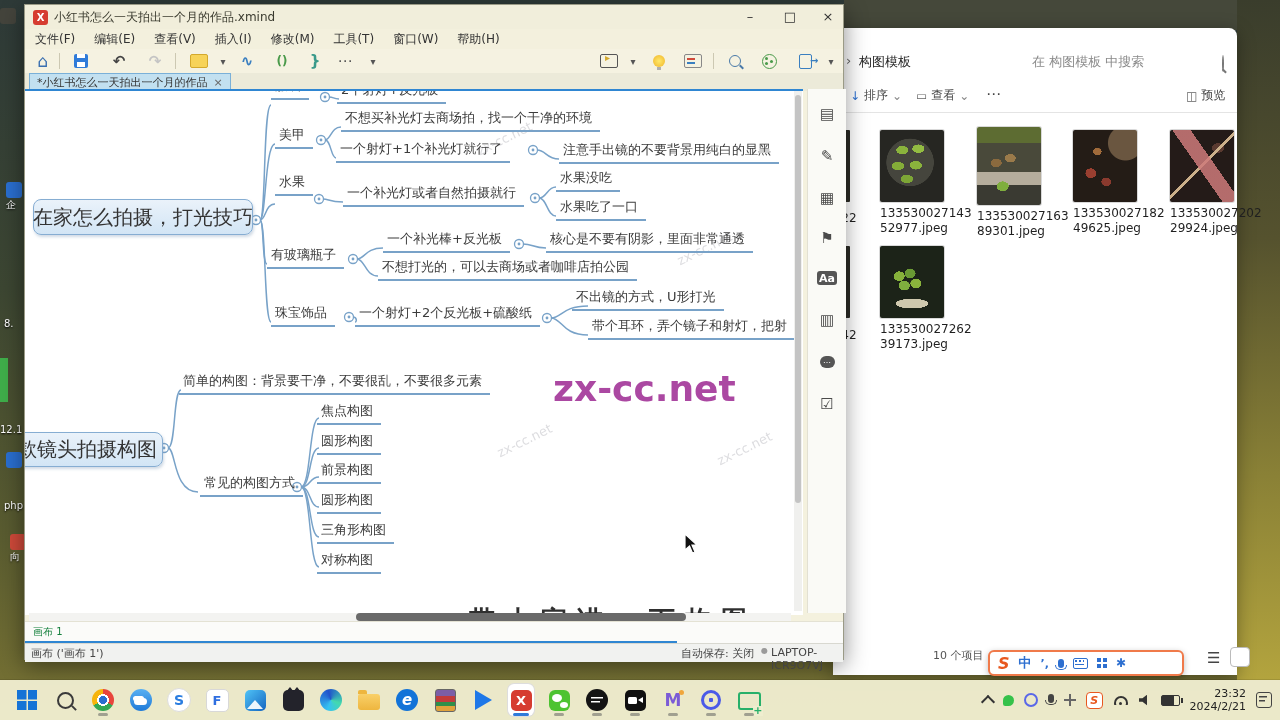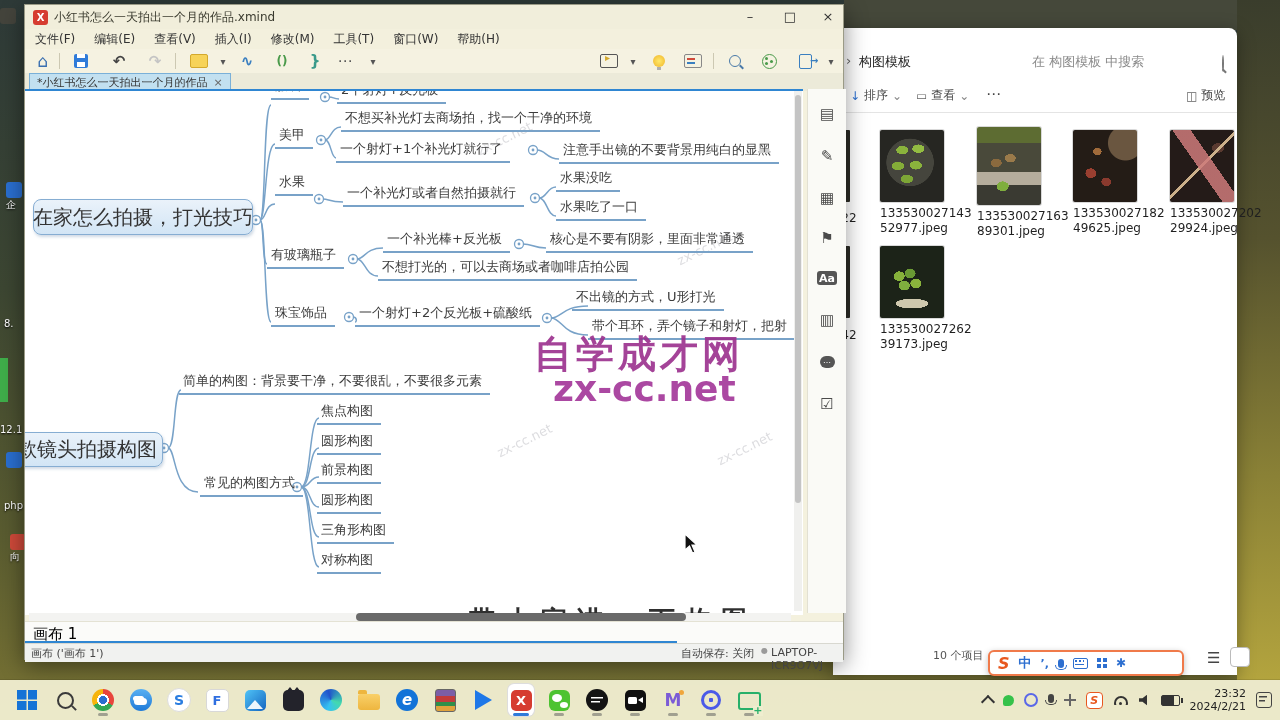--- a/index.html
+++ b/index.html
@@ -506,21 +506,20 @@
     <div class="mm" style="left:563px;top:226px">带个耳环，弄个镜子和射灯，把射</div>
     <div class="mm" style="left:154px;top:281px">简单的构图：背景要干净，不要很乱，不要很多元素</div>
     <div class="mm" style="left:175px;top:383px">常见的构图方式</div>
     <div class="mm" style="left:292px;top:311px">焦点构图</div>
     <div class="mm" style="left:292px;top:341px">圆形构图</div>
     <div class="mm" style="left:292px;top:370px">前景构图</div>
     <div class="mm" style="left:292px;top:400px">圆形构图</div>
     <div class="mm" style="left:292px;top:430px">三角形构图</div>
     <div class="mm" style="left:292px;top:460px">对称构图</div>
 
-    <div class="wm1" style="left:509px;top:238px">自学成才网</div>
     <div class="wm2" style="left:528px;top:277px">zx-cc.net</div>
 
     <div class="subtitle">
       <span>带大家讲一下构图</span>
     </div>
   </div>
 
   <div class="panelstrip">
     <div class="pic" style="top:16px">▤</div>
     <div class="pic" style="top:58px">✎</div>
@@ -533,21 +532,21 @@
     </div>
     <div class="pic" style="top:306px">☑</div>
   </div>
 
   <div class="vscroll"></div>
   <div class="vthumb"></div>
   <div class="hscroll"></div>
   <div class="hthumb"></div>
 
   <div class="canvasbar">
-    <span class="abs" style="left:8px;top:3px;font-size:15px;color:#000000">画布 1</span>
+    <span class="abs" style="left:8px;top:3px;font-size:10px;color:#15803d">画布 1</span>
 
   </div>
   <div class="cb-blue"></div>
 
   <div class="statusbar">
     <span class="abs" style="left:6px;top:2px">画布 ('画布 1')</span>
     <span class="abs" style="left:656px;top:2px">自动保存: 关闭</span>
     <span class="abs" style="left:736px;top:2px;color:#9a9a9a;font-size:8px">●</span>
     <span class="abs" style="left:746px;top:2px">LAPTOP-ICR9O7VJ</span>
   </div>

